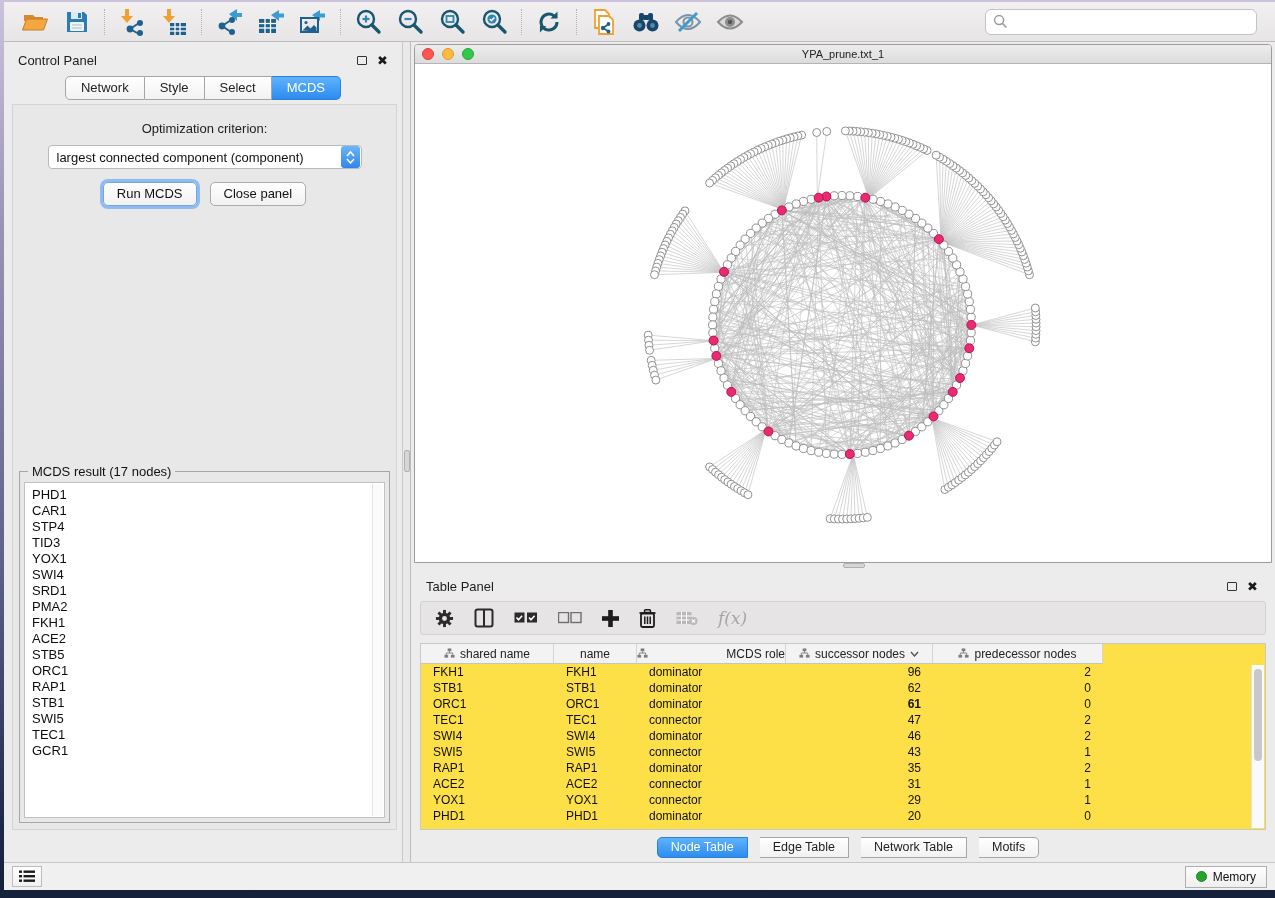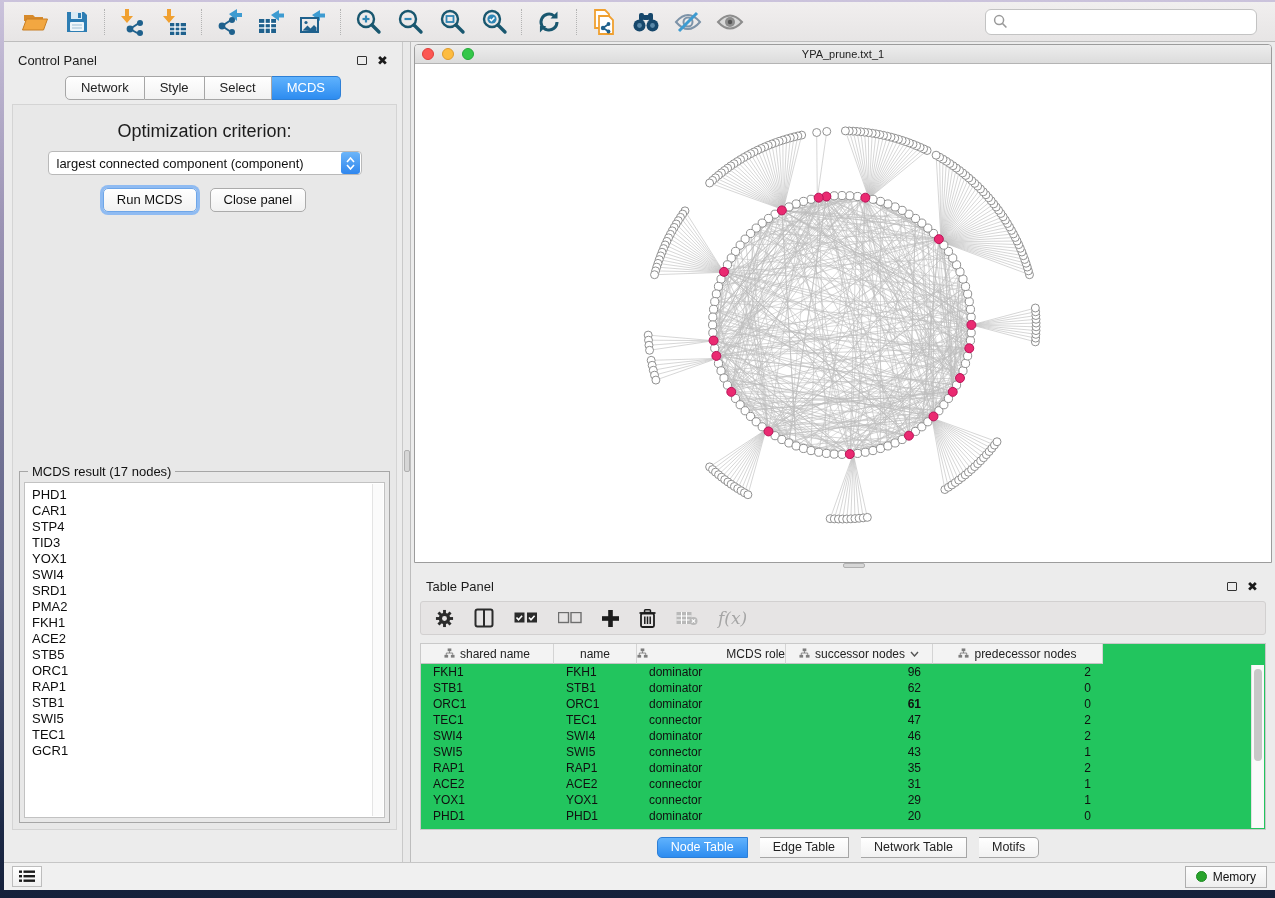--- a/index.html
+++ b/index.html
@@ -34,21 +34,21 @@
 
   .seg-tabs { display:flex; justify-content:center; margin-top:6px; position:relative; z-index:2; }
   .seg-tab { font-size:13px; color:#222; background:linear-gradient(#ffffff,#f2f2f2);
     border:1px solid #a6a6a6; border-left:none; padding:3px 15px 4px; cursor:default; }
   .seg-tab:first-child { border-left:1px solid #a6a6a6; border-radius:5px 0 0 5px; }
   .seg-tab:last-child { border-radius:0 5px 5px 0; }
   .seg-tab.active { background:linear-gradient(#5fb2fd,#2d8cf0); color:#fff; border-color:#2d7fd6; }
 
   .cp-body { position:absolute; top:62px; left:8px; right:5px; bottom:16px;
     background:#e8e8e8; border:1px solid #d4d4d4; }
-  .opt-label { text-align:center; font-size:18px; color:#1c1c1c; margin-top:16px; }
+  .opt-label { text-align:center; font-size:13px; color:#1c1c1c; margin-top:16px; }
   .opt-select { width:314px; height:24px; margin:9px auto 0; background:#fff; border:1px solid #b9b9b9;
     border-radius:4px; display:flex; align-items:center; overflow:hidden; }
   .opt-select .val { flex:1; font-size:13px; padding:0 8px; color:#111; white-space:nowrap; }
   .opt-stepper { width:19px; height:22px; margin:0 1px; border-radius:3px;
     background:linear-gradient(#6cb5f9,#2f86ee); display:flex; flex-direction:column;
     align-items:center; justify-content:center; gap:1px; }
   .btn-row { display:flex; justify-content:center; gap:13px; margin-top:13px; }
   .mac-btn { font-size:13px; color:#111; background:linear-gradient(#ffffff,#f1f1f1);
     border:1px solid #ababab; border-radius:5px; padding:3px 13px 4px; }
   .mac-btn.focused { box-shadow:0 0 0 3px rgba(70,150,250,.55); border-color:#6ea6e8; }
@@ -83,21 +83,21 @@
   .net-canvas { position:absolute; top:19px; left:0; right:0; bottom:0; background:#fff; }
 
   .table-panel { position:absolute; top:527px; left:3px; right:3px; bottom:0; background:#ececec; }
   .tp-header { height:26px; display:flex; align-items:center; padding:8px 14px 0 12px; }
   .tp-title { font-size:13px; color:#1d1d1d; }
   .tp-toolbar { margin:6px 6px 0 6px; height:34px; background:#e6e4e4; border:1px solid #d2d0d0;
     border-radius:3px; display:flex; align-items:center; gap:20px; padding:0 14px; }
   .tp-tool { display:flex; align-items:center; justify-content:center; }
   .fx-label { font-family:"DejaVu Serif","Liberation Serif",serif; font-style:italic; font-size:17px; color:#a5a5a5; }
 
-  .data-table { position:absolute; left:6px; right:6px; top:74px; bottom:32px; background:#22c55e;
+  .data-table { position:absolute; left:6px; right:6px; top:74px; bottom:32px; background:#fde047;
     border:1px solid #c9c9c9; overflow:hidden; }
   .thead { display:flex; height:20px; font-size:12px; color:#222; }
   .th { background:#f3f3f3; border-right:1px solid #d4d4d4; border-bottom:1px solid #c4c4c4;
     display:flex; align-items:center; justify-content:center; gap:5px; overflow:hidden; }
   .trow { display:flex; height:16px; font-size:12px; color:#101010; align-items:center; }
   .td { padding:0 12px; white-space:nowrap; overflow:hidden; }
   .td.num { text-align:right; }
   .table-scroll { position:absolute; top:21px; right:1px; bottom:1px; width:13px; background:#fafafa;
     border-left:1px solid #e2e2e2; }
   .table-thumb { position:absolute; top:4px; left:2px; width:8px; height:92px; background:#c8c8c8; border-radius:4px; }

